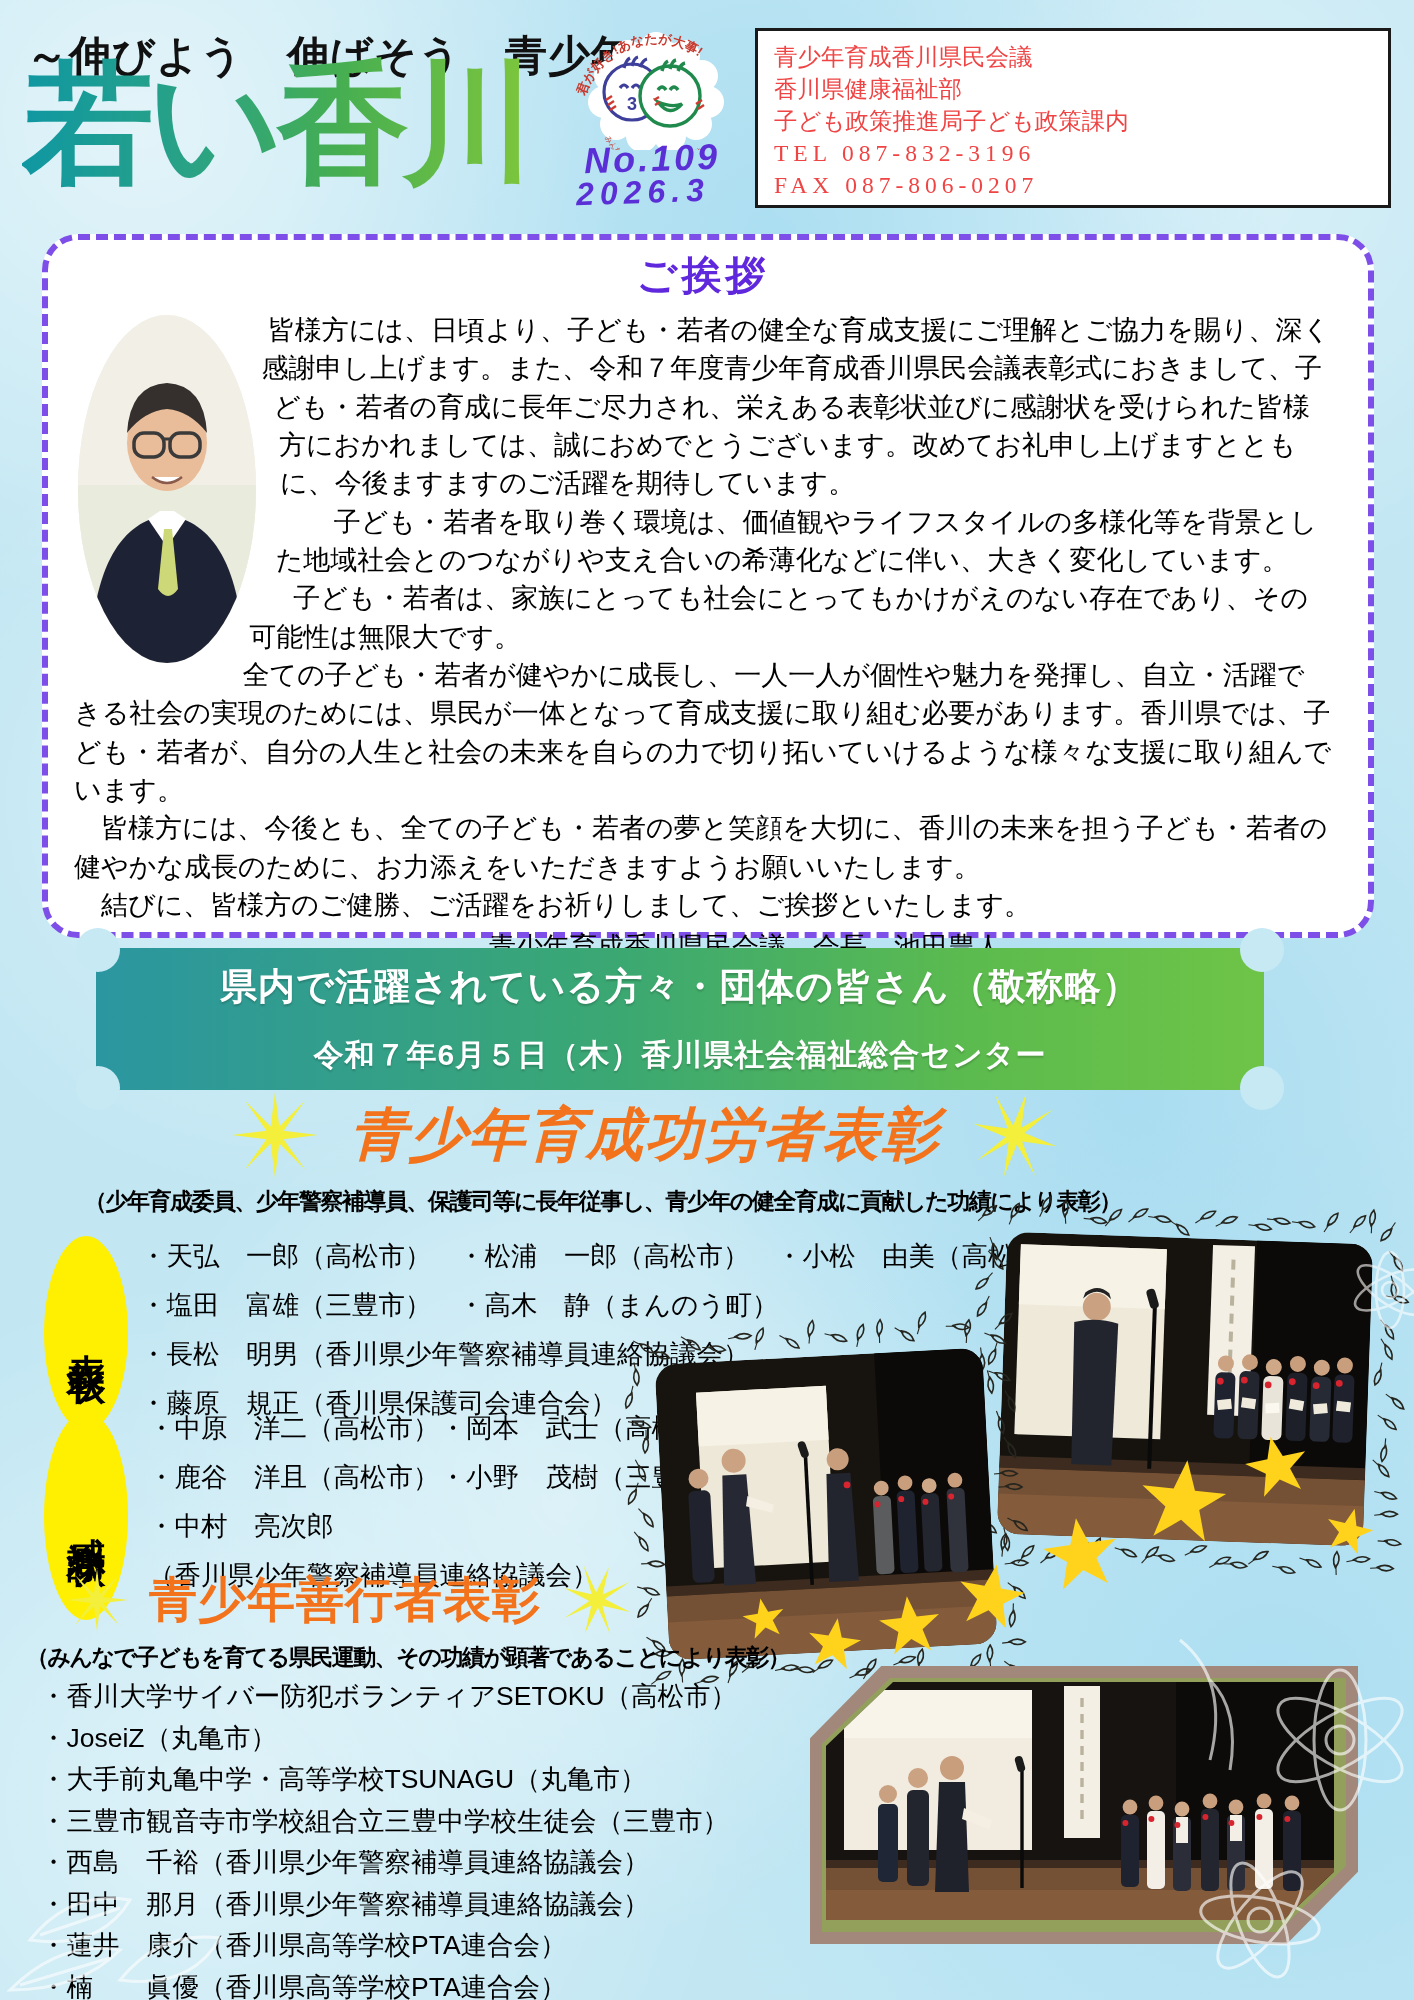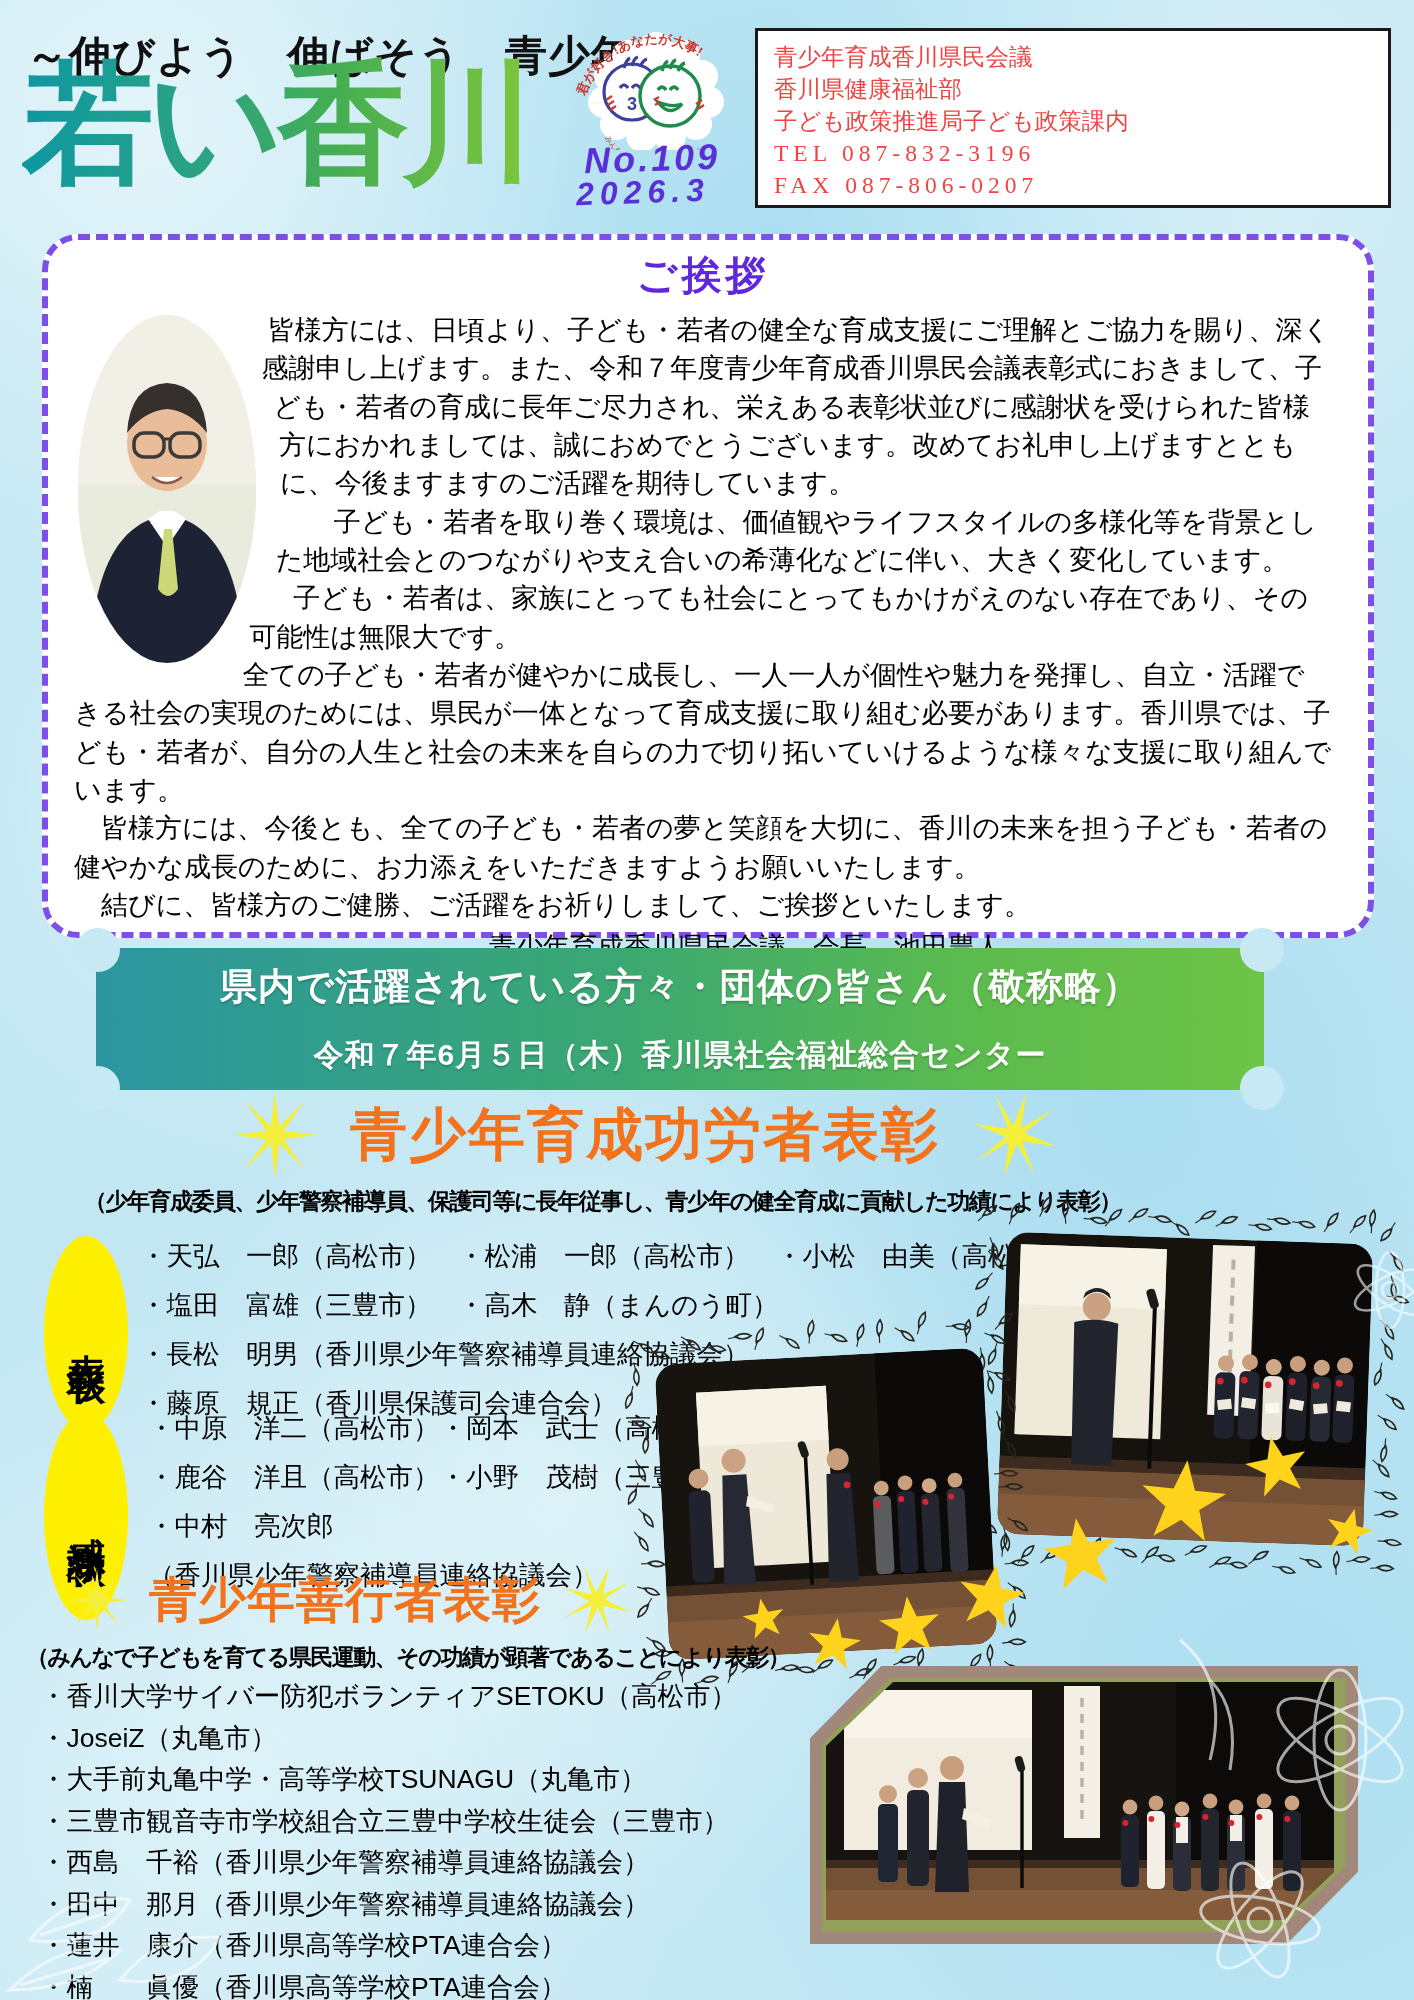--- a/index.html
+++ b/index.html
@@ -43,21 +43,21 @@
     background:linear-gradient(90deg,#2b96a0 0%,#3ba872 45%,#5cbb4e 75%,#6ec447 100%);
     display:flex;flex-direction:column;align-items:center;justify-content:center;gap:23px;}
   .banner .notch{position:absolute;width:44px;height:44px;border-radius:50%;background:#c6e9f4;}
   .banner .n-tl{left:-20px;top:-20px;}  .banner .n-tr{right:-20px;top:-20px;}
   .banner .n-bl{left:-20px;bottom:-20px;}  .banner .n-br{right:-20px;bottom:-20px;}
   .banner-l1{font-size:37px;font-weight:800;color:#fff;letter-spacing:1px;text-shadow:0 2px 2px rgba(0,0,0,.18);}
   .banner-l2{font-size:30px;font-weight:800;color:#fff;letter-spacing:1px;text-shadow:0 2px 2px rgba(0,0,0,.18);}
   
   .h-row{display:flex;align-items:center;justify-content:space-between;}
   .h-koro{left:232px;top:1086px;width:826px;height:98px;}
-  .h-koro .h-text{font-size:57px;font-weight:900;color:#f2731c;letter-spacing:2px;}
+  .h-koro .h-text{font-size:57px;font-weight:900;color:#f2731c;letter-spacing:2px;font-style:italic;}
   .h-zenko{left:66px;top:1556px;width:566px;height:88px;}
   .h-zenko .h-text{font-size:48px;font-weight:900;color:#f2731c;letter-spacing:1px;}
   .subtitle1{left:84px;top:1186px;width:1000px;font-size:23px;font-weight:700;color:#000;letter-spacing:-1.5px;white-space:nowrap;}
   .subtitle2{left:26px;top:1642px;width:760px;font-size:23px;font-weight:700;color:#000;letter-spacing:-1.5px;white-space:nowrap;}
   
   .oval{width:84px;background:#ffef00;border-radius:50%/ 50%;display:flex;align-items:center;justify-content:center;
     writing-mode:vertical-rl;text-orientation:upright;font-size:38px;font-weight:700;color:#000;letter-spacing:6px;}
   .oval1{left:44px;top:1236px;height:194px;}
   .oval2{left:44px;top:1412px;height:208px;}
   

